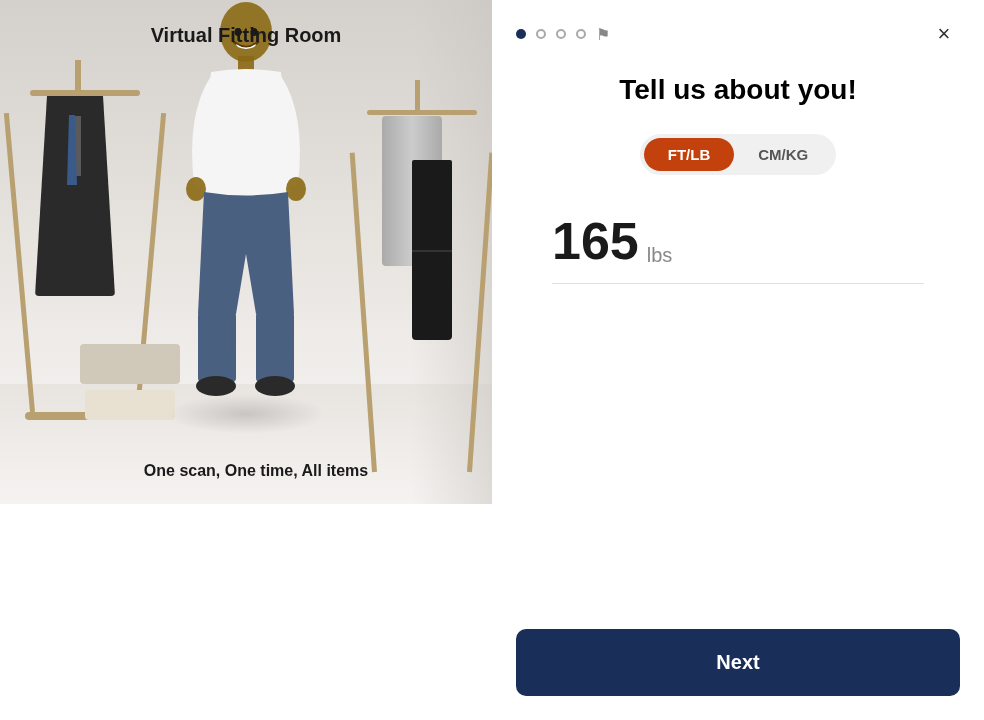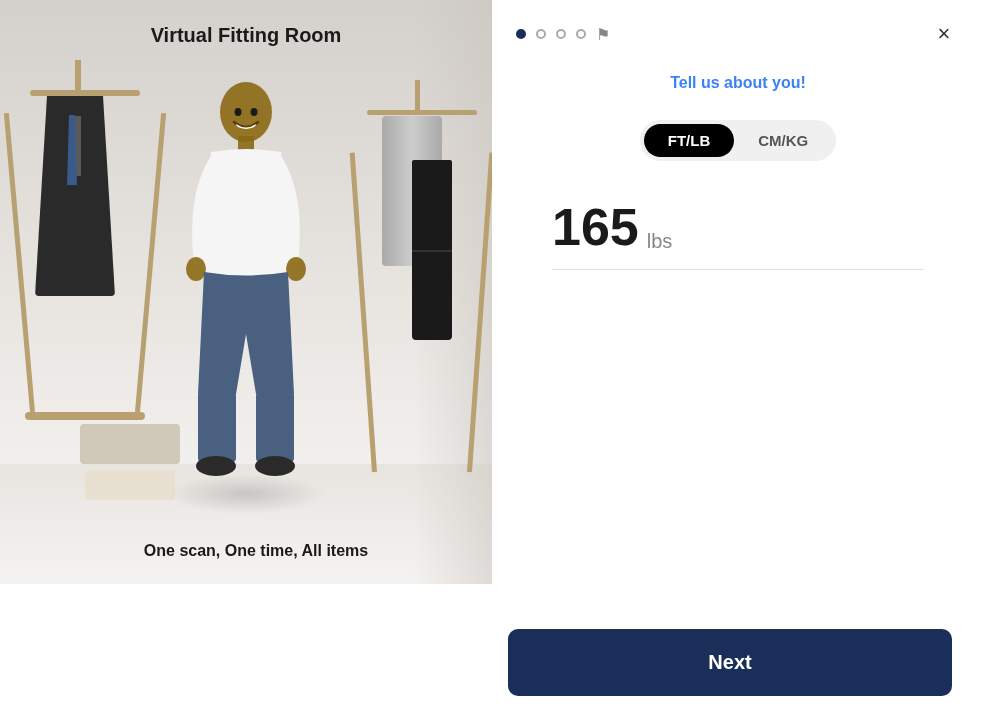--- a/index.html
+++ b/index.html
@@ -9,21 +9,21 @@
       height: 720px;
       display: flex;
       font-family: -apple-system, BlinkMacSystemFont, 'Segoe UI', sans-serif;
       overflow: hidden;
       background: #fff;
     }
 
     
     .left-panel {
       width: 492px;
-      height: 584px;
+      height: 504px;
       position: relative;
       background: #e5e5e5;
       overflow: hidden;
       display: flex;
       flex-direction: column;
       align-items: center;
       text-decoration: underline;
     }
 
     
@@ -319,23 +319,23 @@
 
     
     .form-content {
       flex: 1;
       padding: 10px 60px 20px 60px;
       display: flex;
       flex-direction: column;
     }
 
     .form-title {
-      font-size: 16px;
+      font-size: 28px;
       font-weight: 700;
-      color: #3b82f6;
+      color: #000000;
       margin-bottom: 28px;
       text-align: center;
     }
 
     
     .unit-toggle {
       display: flex;
       background: #f0f0f0;
       border-radius: 24px;
       padding: 4px;
@@ -347,21 +347,21 @@
     .unit-btn {
       padding: 8px 24px;
       border-radius: 20px;
       border: none;
       cursor: pointer;
       font-size: 15px;
       font-weight: 600;
       transition: all 0.2s;
     }
     .unit-btn.active {
-      background: #000000;
+      background: #c2410c;
       color: #fff;
     }
     .unit-btn.inactive {
       background: transparent;
       color: #555;
     }
 
     .field-label {
       font-size: 16px;
       font-weight: 600;
@@ -407,21 +407,21 @@
 
     .divider-line-weight {
       width: 100%;
       height: 1px;
       background: #e0e0e0;
       margin: 16px 0 0 0;
     }
 
     
     .next-btn {
-      margin: auto 24px 24px 16px;
+      margin: auto 24px 24px 24px;
       background: #1a2e5a;
       color: #fff;
       border: none;
       border-radius: 10px;
       padding: 22px;
       font-size: 20px;
       font-weight: 600;
       cursor: pointer;
       width: calc(100% - 48px);
       text-align: center;

